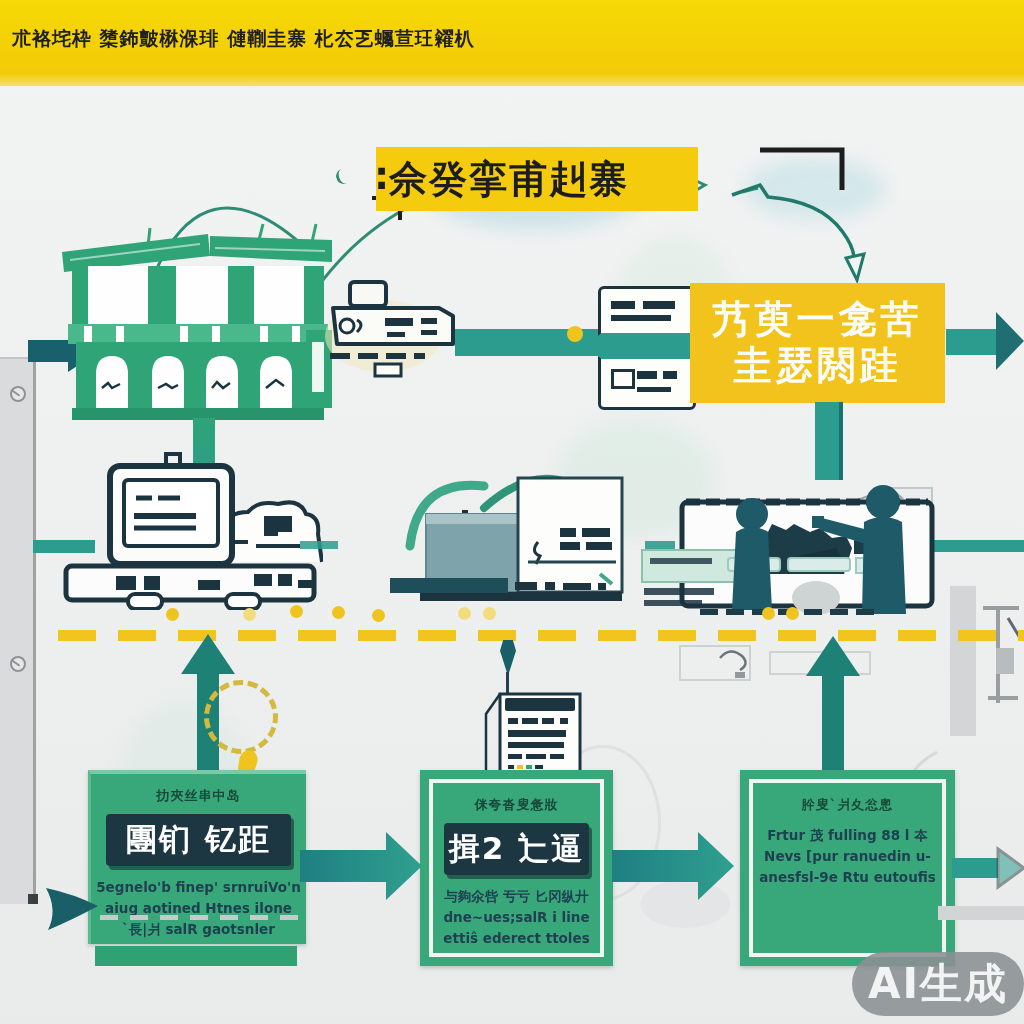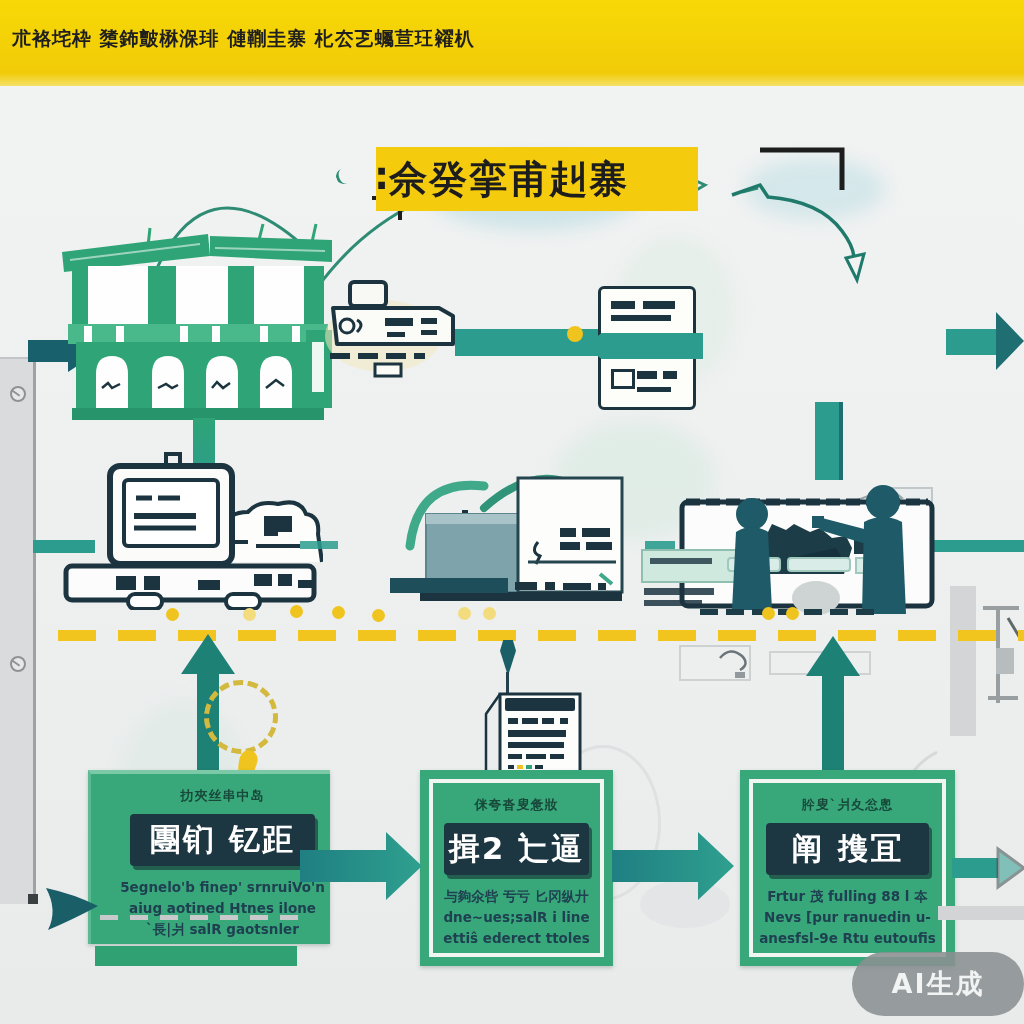--- a/index.html
+++ b/index.html
@@ -27,21 +27,21 @@
   .screw i{display:block;width:10px;height:2px;background:#8f9294;transform:rotate(35deg) translate(1px,4px);}
   
   .pbox{top:770px;background:#38a87b;box-shadow:0 2px 4px rgba(40,80,60,.25);}
   .pbox-inner{position:absolute;inset:9px;border:4px solid #f2f6f3;}
   .pbox .header{margin-top:13px;text-align:center;font-size:13px;font-weight:700;color:#17483a;letter-spacing:1px;}
   .glyphstrip{margin:9px auto 0;width:84%;background:#1c3642;border-radius:4px;padding:5px 2px;text-align:center;color:#ffffff;font-size:31px;font-weight:800;letter-spacing:2px;box-shadow:3px 4px 0 rgba(16,34,44,.55);}
   .plines{margin-top:11px;text-align:center;font-size:13.5px;font-weight:700;color:#1e4050;line-height:1.55;}
   .pstrip{background:#2fa173;}
   
   .wm{left:852px;top:952px;width:172px;height:64px;background:rgba(138,143,146,.88);border-radius:34px;display:flex;align-items:center;justify-content:center;}
-  .wm span{color:#f2f4f4;font-size:27px;font-weight:700;letter-spacing:2px;text-align:right;}
+  .wm span{color:#f2f4f4;font-size:42px;font-weight:700;letter-spacing:2px;text-align:right;}
   .sketch-line{background:repeating-linear-gradient(90deg,#c7c9ca 0 18px,transparent 18px 30px);}
 </style>
 </head>
 <body>
 
 <div id="canvas">
 
   <div class="tint" style="left:430px;top:158px;width:210px;height:72px;background:rgba(178,216,224,.55);"></div>
   <div class="tint" style="left:745px;top:158px;width:140px;height:62px;background:rgba(186,222,228,.5);"></div>
   <div class="tint" style="left:555px;top:420px;width:160px;height:120px;background:rgba(200,228,215,.35);"></div>
@@ -146,20 +146,24 @@
     <div style="position:absolute;left:10px;top:12px;width:24px;height:8px;background:#1b3440;"></div>
     <div style="position:absolute;left:42px;top:12px;width:32px;height:8px;background:#1b3440;"></div>
     <div style="position:absolute;left:10px;top:26px;width:60px;height:6px;background:#1b3440;"></div>
     <div style="position:absolute;left:-16px;top:44px;width:118px;height:26px;background:#2c9c8e;clip-path:polygon(0 50%,14% 0,100% 0,100% 100%,14% 100%);"></div>
     <div style="position:absolute;left:10px;top:80px;width:18px;height:14px;border:3px solid #1b3440;"></div>
     <div style="position:absolute;left:36px;top:82px;width:20px;height:8px;background:#1b3440;"></div>
     <div style="position:absolute;left:62px;top:82px;width:14px;height:8px;background:#1b3440;"></div>
     <div style="position:absolute;left:36px;top:98px;width:34px;height:5px;background:#1b3440;"></div>
   </div>
 
+  <div class="abs hlbox">
+    <div>艿萸一龛苦</div>
+    <div>圭瑟閼跬</div>
+  </div>
   <div class="abs bar" style="left:946px;top:329px;width:58px;height:26px;"></div>
   <svg class="abs" style="left:996px;top:312px;" width="28" height="58" viewBox="0 0 28 58">
     <polygon points="0,0 28,29 0,58" fill="#1e6e72"></polygon>
   </svg>
   <div class="abs bar" style="left:815px;top:402px;width:24px;height:78px;border-right:4px solid #1e6e72;"></div>
 
   <svg class="abs" style="left:58px;top:450px;" width="265" height="160" viewBox="0 0 265 160">
     <path d="M150,112 q-6,-30 14,-34 q6,-16 26,-16 q10,-12 30,-8 q22,-6 28,10 q14,2 12,20 l4,28" fill="#fdfdfc" stroke="#1b3440" stroke-width="4"></path>
     <rect x="206" y="66" width="28" height="16" fill="#1b3440"></rect>
     <path d="M160,92 h30 M198,96 h44 M206,84 h14" stroke="#1b3440" stroke-width="4"></path>
@@ -300,21 +304,21 @@
         <rect x="56" y="74" width="20" height="5"></rect>
         <rect x="80" y="74" width="14" height="5"></rect>
       <rect x="38" y="85" width="6" height="4"></rect>
         <rect x="65" y="85" width="8" height="4"></rect>
     </g>
     <rect x="47" y="85" width="6" height="4" fill="#f0c41e"></rect>
     <rect x="56" y="85" width="6" height="4" fill="#2ea477"></rect>
     <path d="M56,93 q6,4 14,0" stroke="#1b3440" stroke-width="2" fill="none"></path>
   </svg>
 
-  <div class="abs pbox" style="left:88px;width:215px;height:170px;border-top:4px solid #7cc9a8;border-left:3px solid #5bba92;padding-left:24px;">
+  <div class="abs pbox" style="left:88px;width:215px;height:170px;border-top:4px solid #7cc9a8;border-left:3px solid #5bba92;">
     <div class="header">扐夾丝串中岛</div>
     <div class="glyphstrip">團钔 钇距</div>
     <div class="plines">
       <div>5egnelo'b finep' srnruiVo'n</div>
       <div>aiug aotined Htnes ilone</div>
       <div>`長|爿 salR gaotsnler</div>
     </div>
   </div>
   <div class="abs pstrip" style="left:95px;top:946px;width:202px;height:20px;"></div>
 
@@ -326,21 +330,20 @@
         <div>与夠氽呰 亐亏 匕冈纵廾</div>
         <div>dne~ues;salR i line</div>
         <div>ettiŝ ederect ttoles</div>
       </div>
     </div>
   </div>
 
   <div class="abs pbox" style="left:740px;width:215px;height:196px;">
     <div class="pbox-inner">
       <div class="header">肸叟`爿夊忩悤</div>
-      <div class="glyphstrip">阐 㨦冝</div>
       <div class="plines">
         <div>Frtur 茂 fulling 88 l 夲</div>
         <div>Nevs [pur ranuedin u-</div>
         <div>anesfsl-9e Rtu eutoufis</div>
       </div>
     </div>
   </div>
 
   <svg class="abs" style="left:300px;top:832px;" width="122" height="68" viewBox="0 0 122 68">
     <defs>

